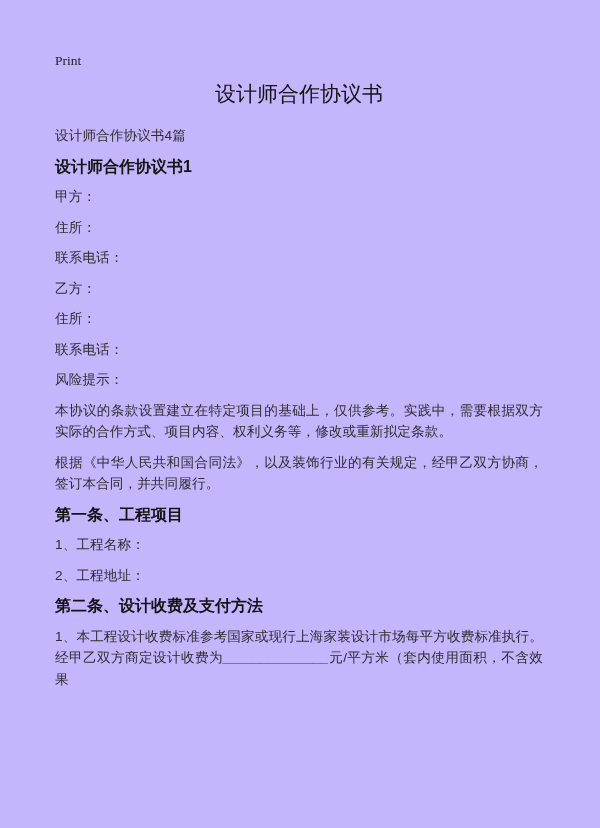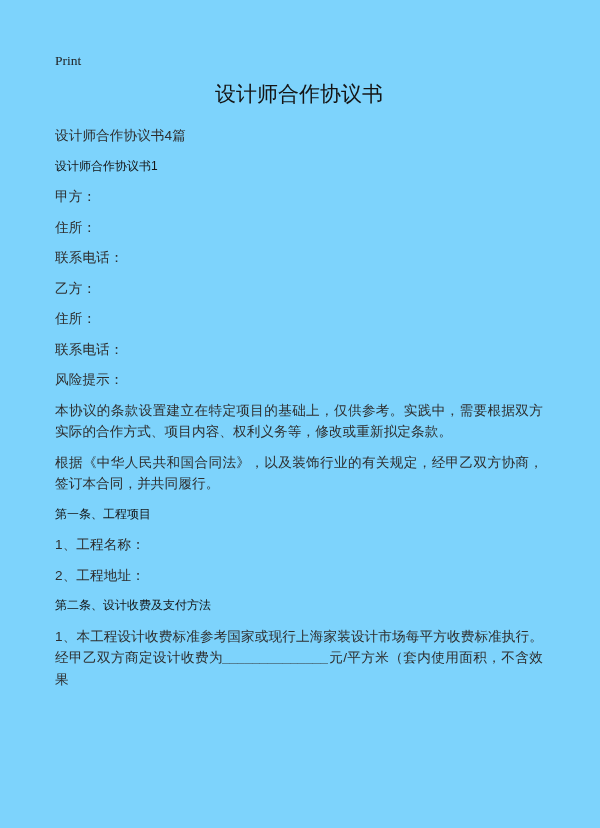--- a/index.html
+++ b/index.html
@@ -1,21 +1,21 @@
 <!DOCTYPE html>
 <html><head>
 <meta charset="utf-8">
 <style>
   html, body { margin: 0; padding: 0; background: #ffffff; }
   .page {
     position: relative;
     width: 600px;
     height: 828px;
     margin: 0 auto;
-    background: #7dd3fc;
+    background: #c4b5fd;
     box-sizing: border-box;
     padding: 51px 57px 0 55px;
     overflow: hidden;
     font-family: "Liberation Sans", sans-serif;
     color: #2e2e2e;
   }
   .print-link {
     font-family: "Liberation Serif", serif;
     font-size: 13.5px;
     line-height: 16px;
@@ -34,23 +34,23 @@
     margin: 0 0 18px 0;
   }
   .para {
     font-size: 13.6px;
     line-height: 21.5px;
     margin: 8px 0 9px 0;
     text-align: justify;
     letter-spacing: 0.1px;
   }
   .heading {
-    font-size: 12px;
+    font-size: 16px;
     line-height: 21.5px;
-    font-weight: normal;
+    font-weight: bold;
     color: #141414;
     margin: 0 0 9px 0;
   }
   .blank-line {
     letter-spacing: 0;
     white-space: nowrap;
     font-style: italic;
   }
 </style>
 </head>

